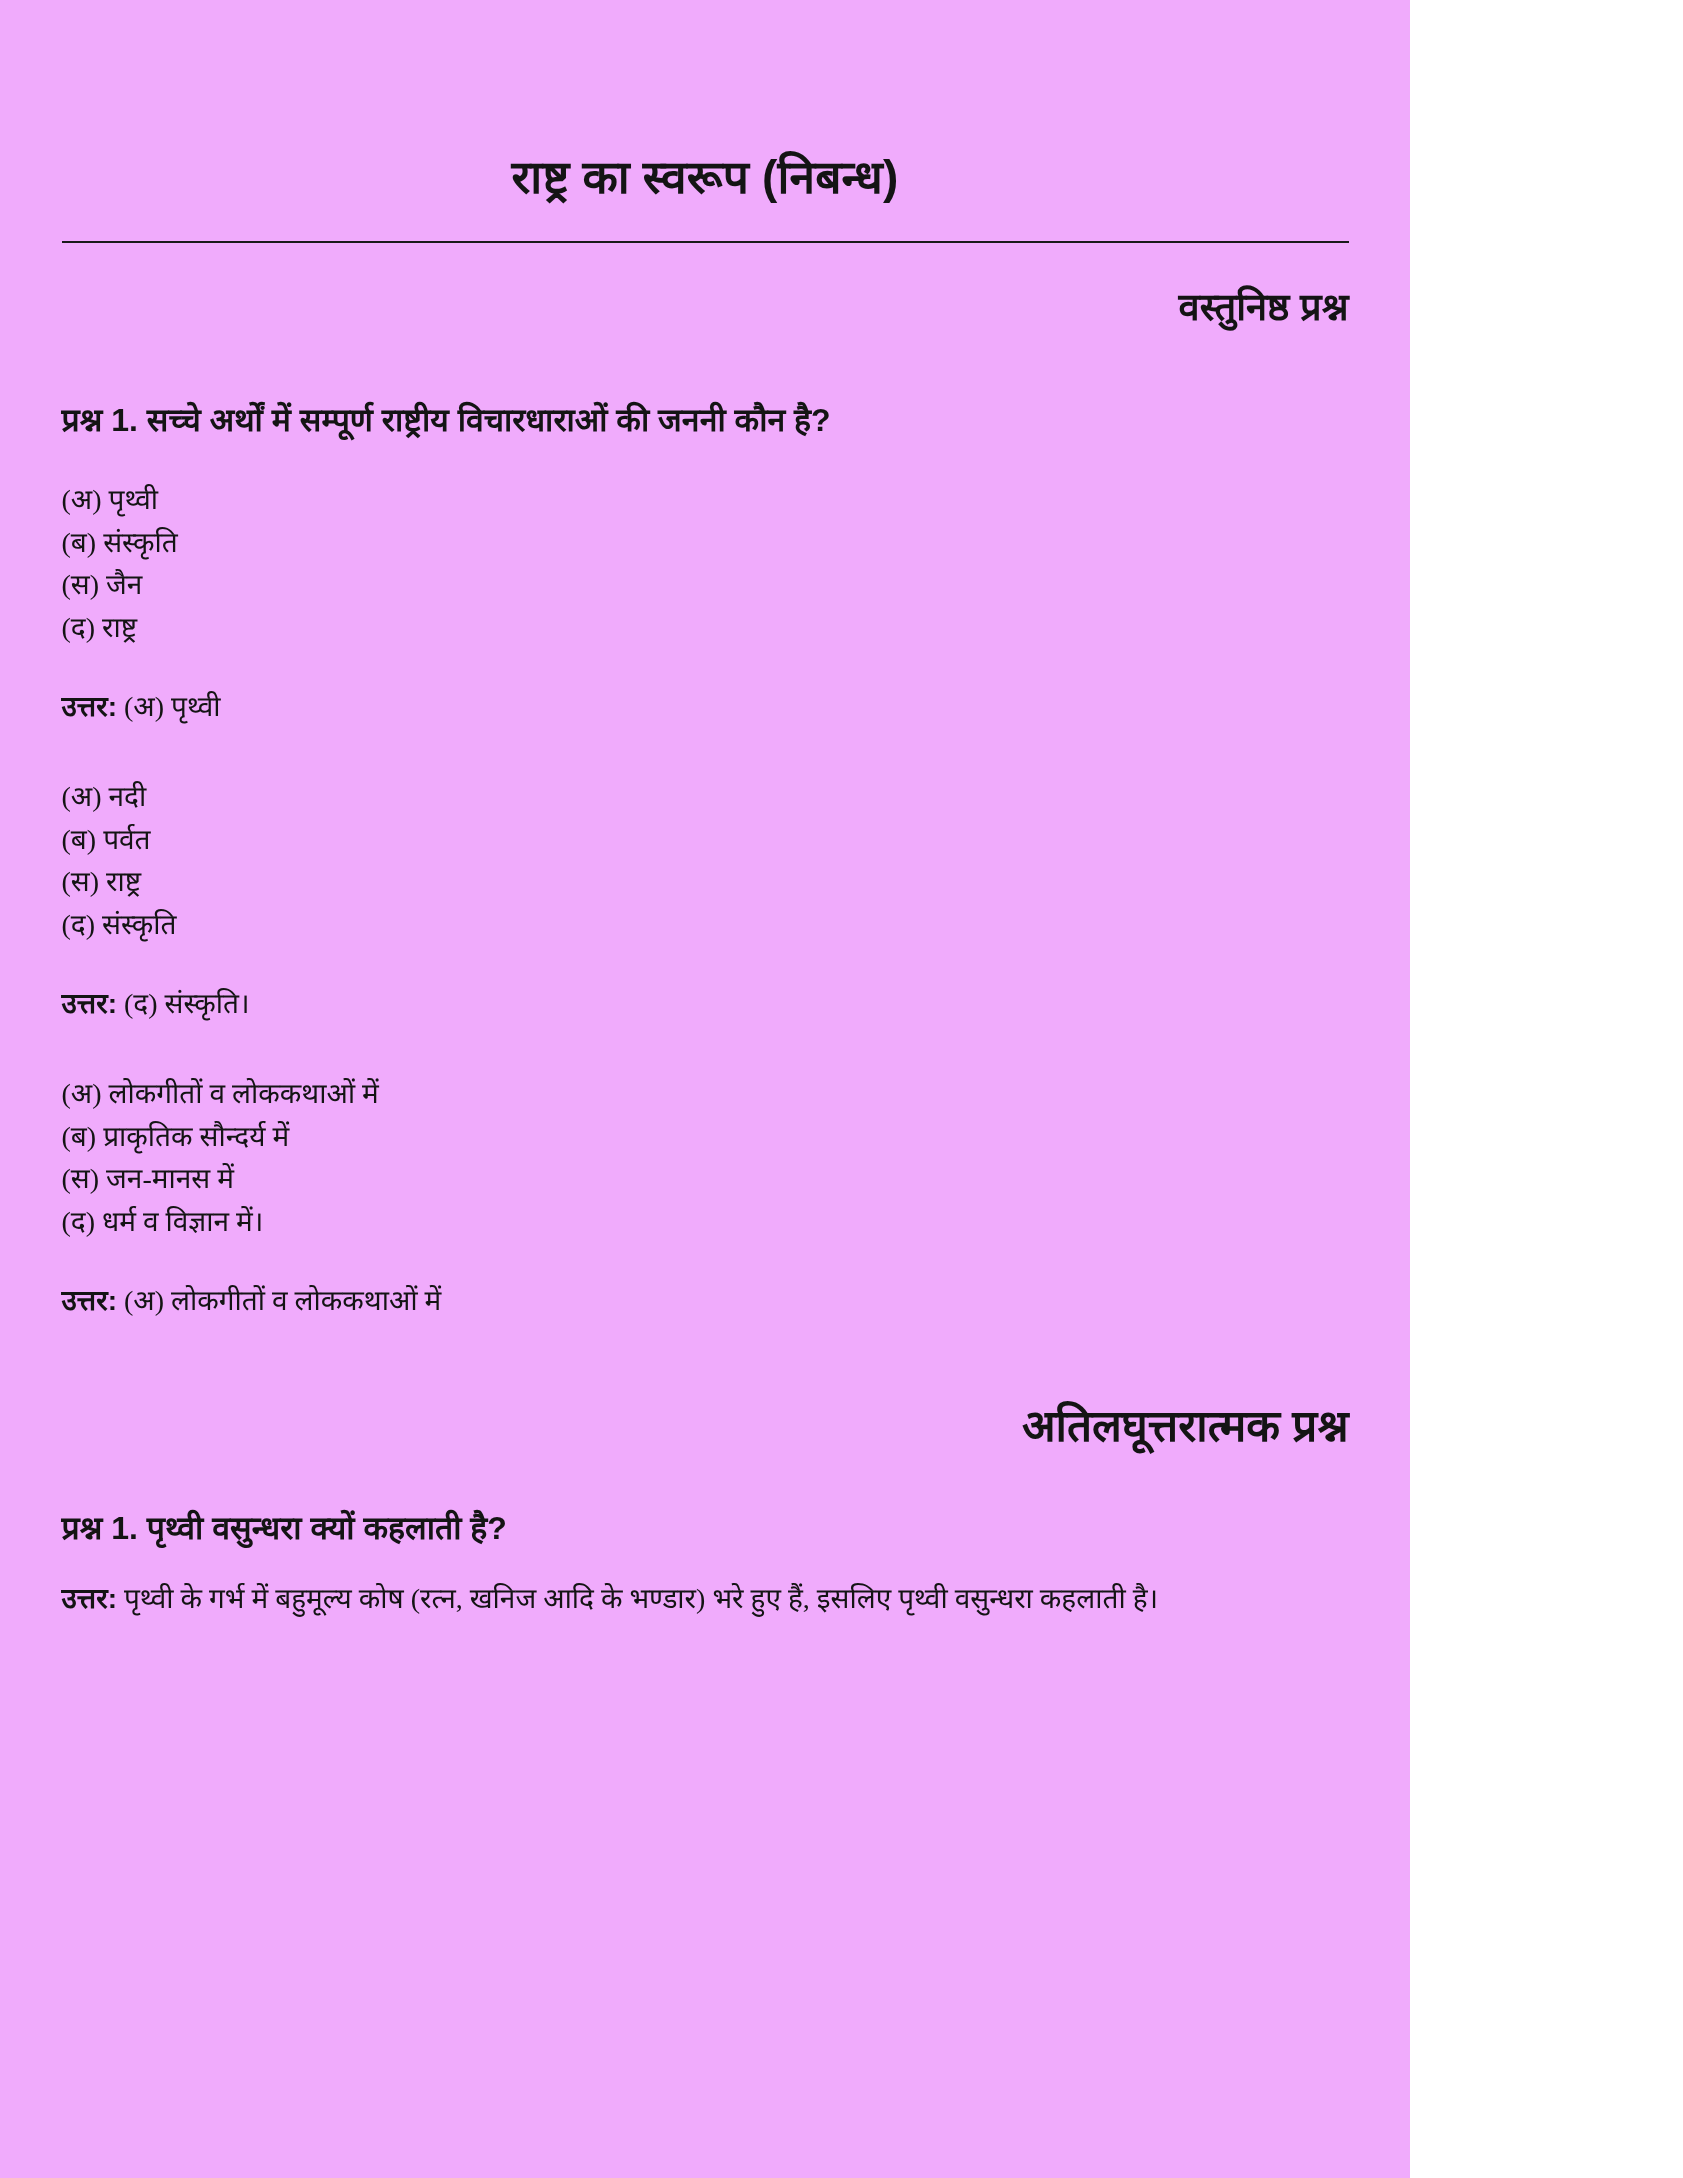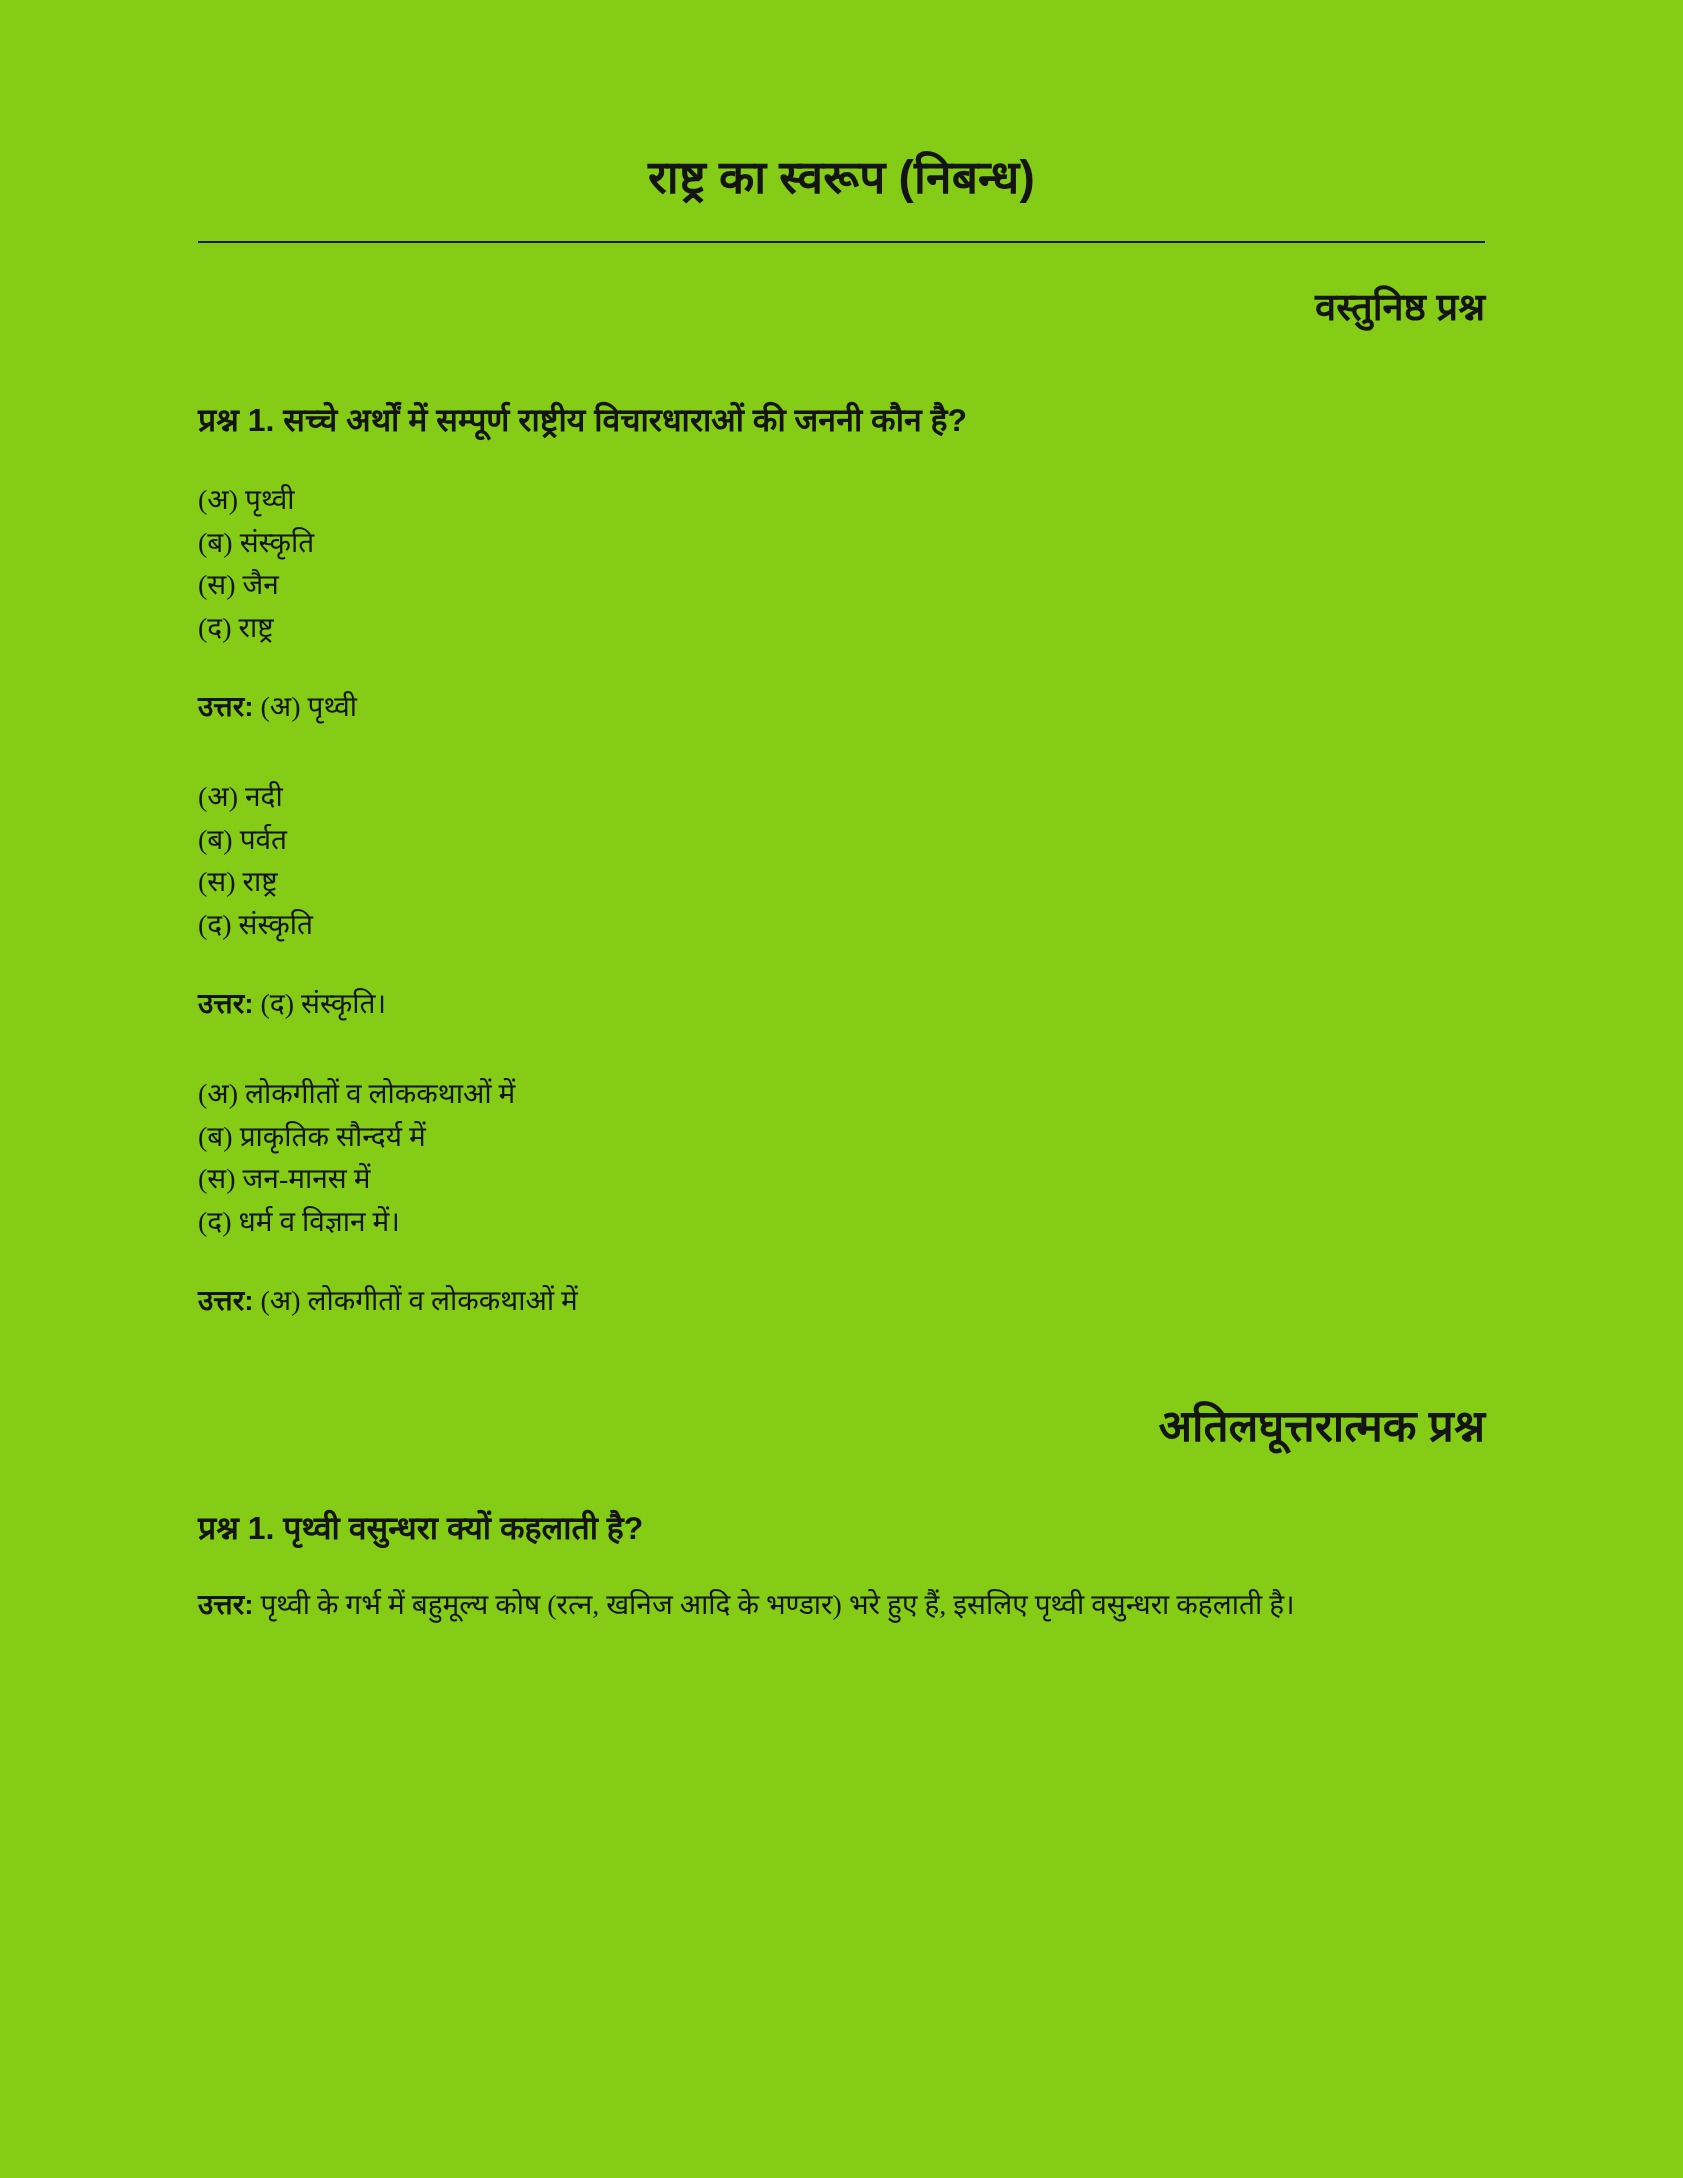--- a/index.html
+++ b/index.html
@@ -10,25 +10,25 @@
   }
   body {
     width: 1683px;
     min-height: 2178px;
     font-family: "Liberation Serif", "DejaVu Serif", serif;
     color: #141414;
     -webkit-font-smoothing: antialiased;
   }
 
   .page {
-    width: 1683px;
+    width: 1410px;
     min-height: 2178px;
     box-sizing: border-box;
     padding: 149px 0 8px 0;
-    background: #84cc16;
+    background: #f0abfc;
     position: relative;
   }
 
   .content {
     width: 1287px;
     margin: 0 auto;
     padding: 0 0px;
     box-sizing: border-box;
   }
 
@@ -113,21 +113,21 @@
   .answer.long {
     max-width: 1277px;
     line-height: 1.62;
   }
 
   .subjective-block {
     margin: 0 0 40px 0;
   }
 
   .subjective-block .question {
-    margin-bottom: 30px;
+    margin-bottom: 24px;
   }
 </style>
 </head>
 <body>
 
 <div class="page">
   <div class="content">
 
     <h1 class="doc-title">राष्ट्र का स्वरूप (निबन्ध)</h1>
 

